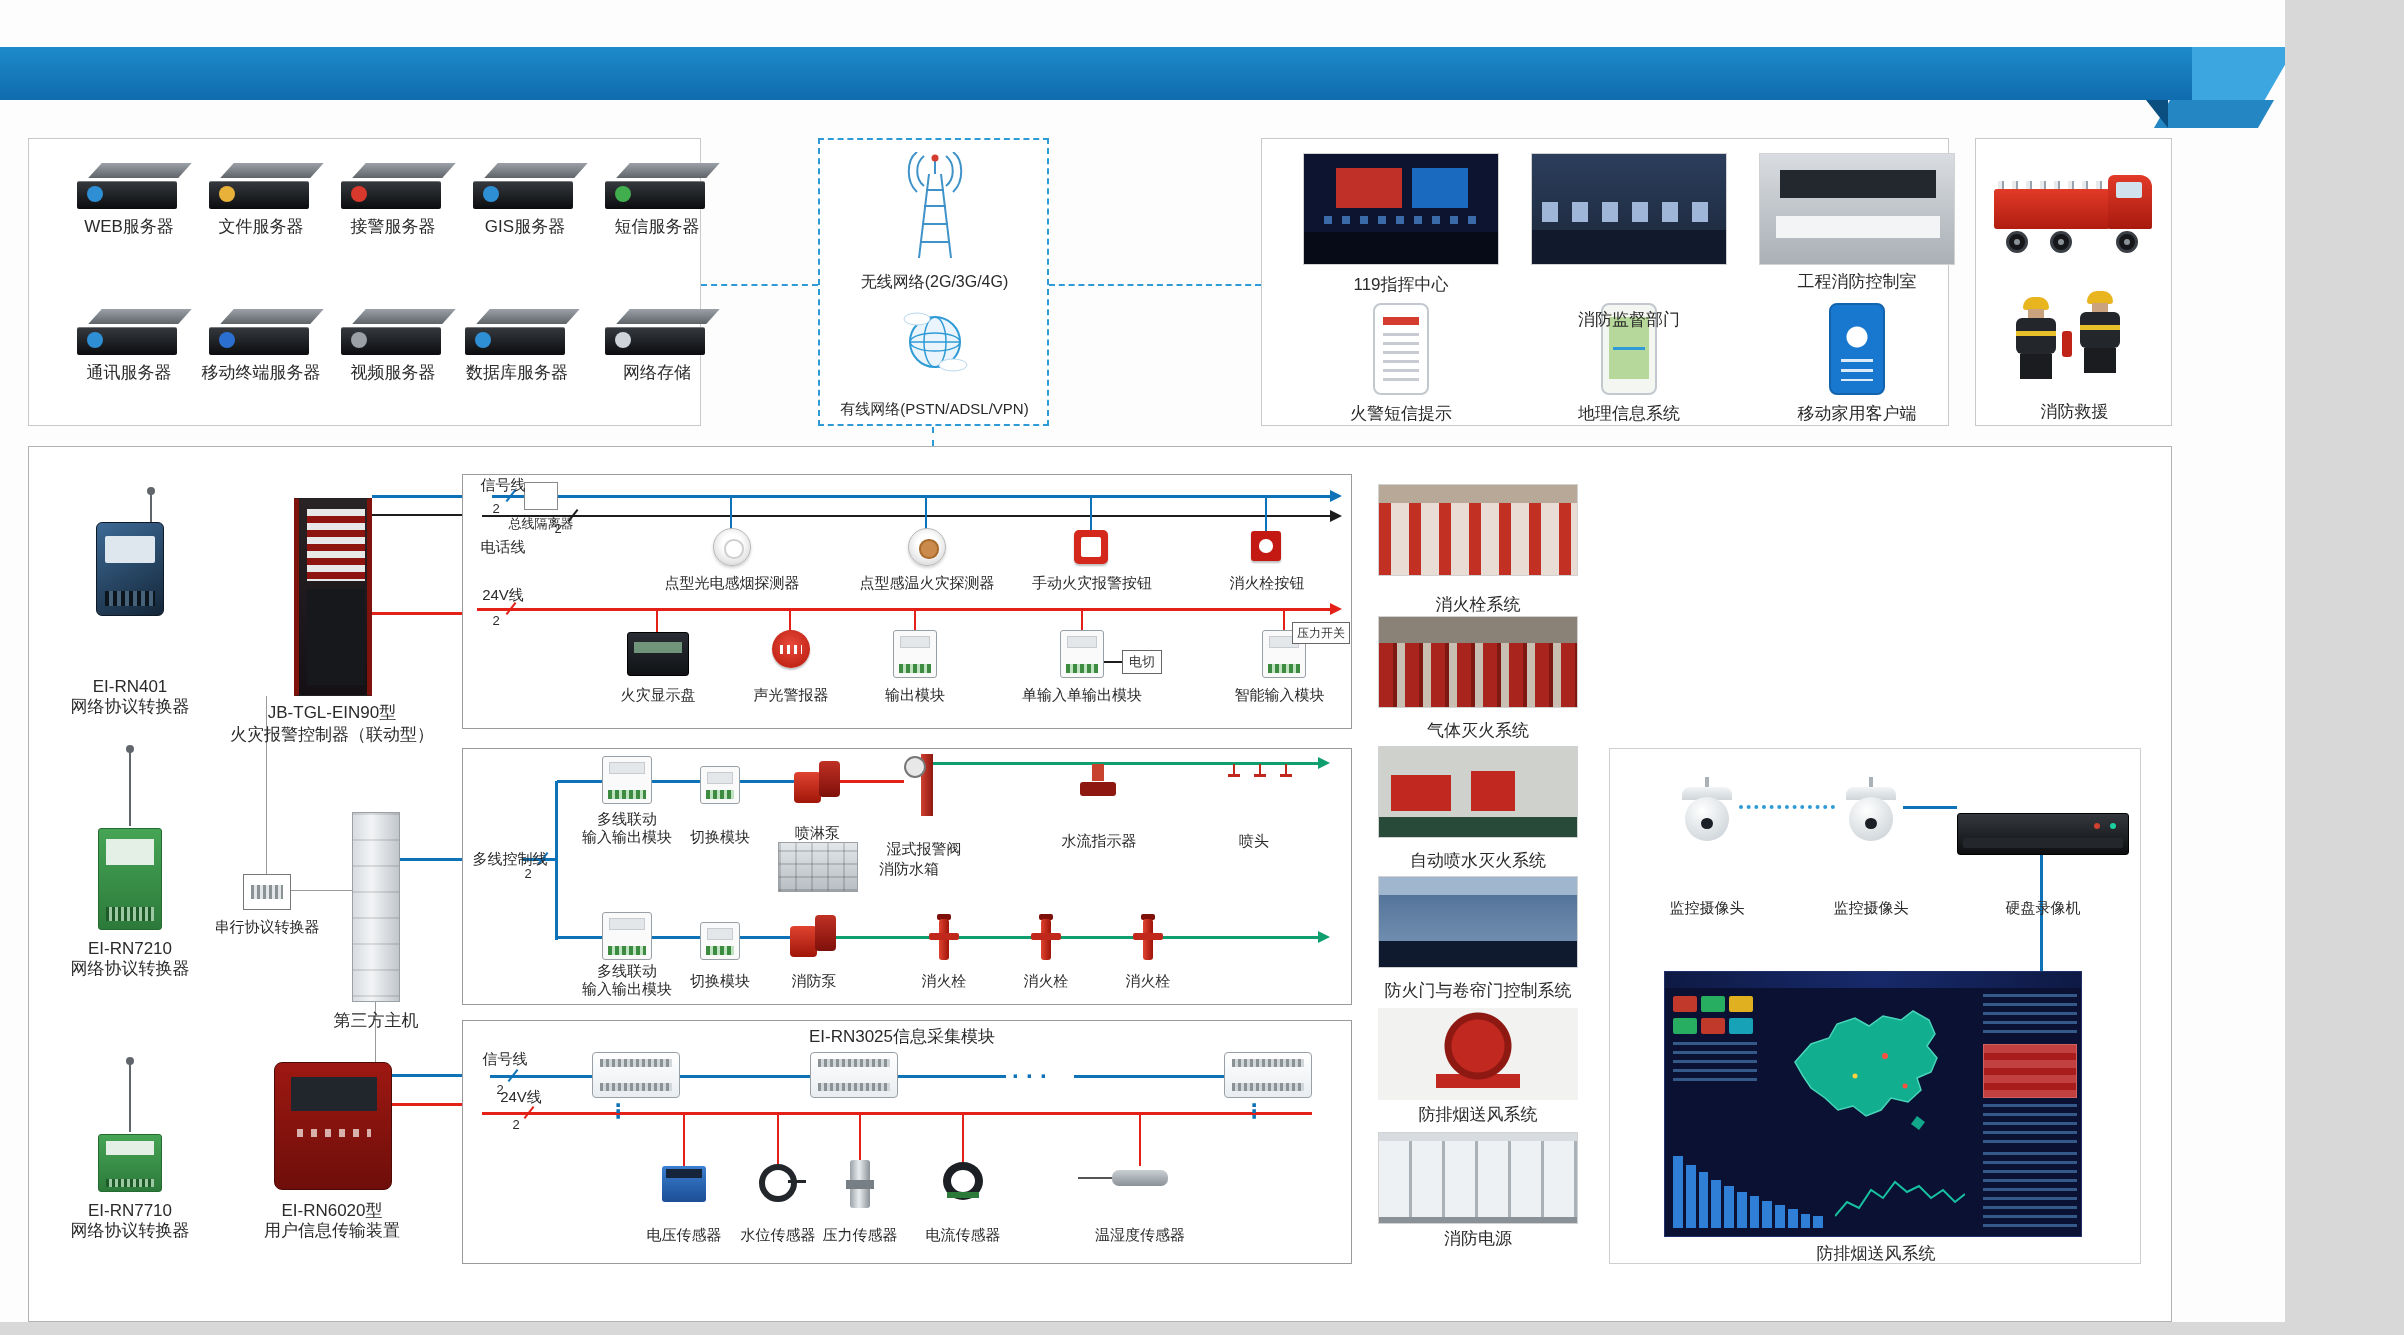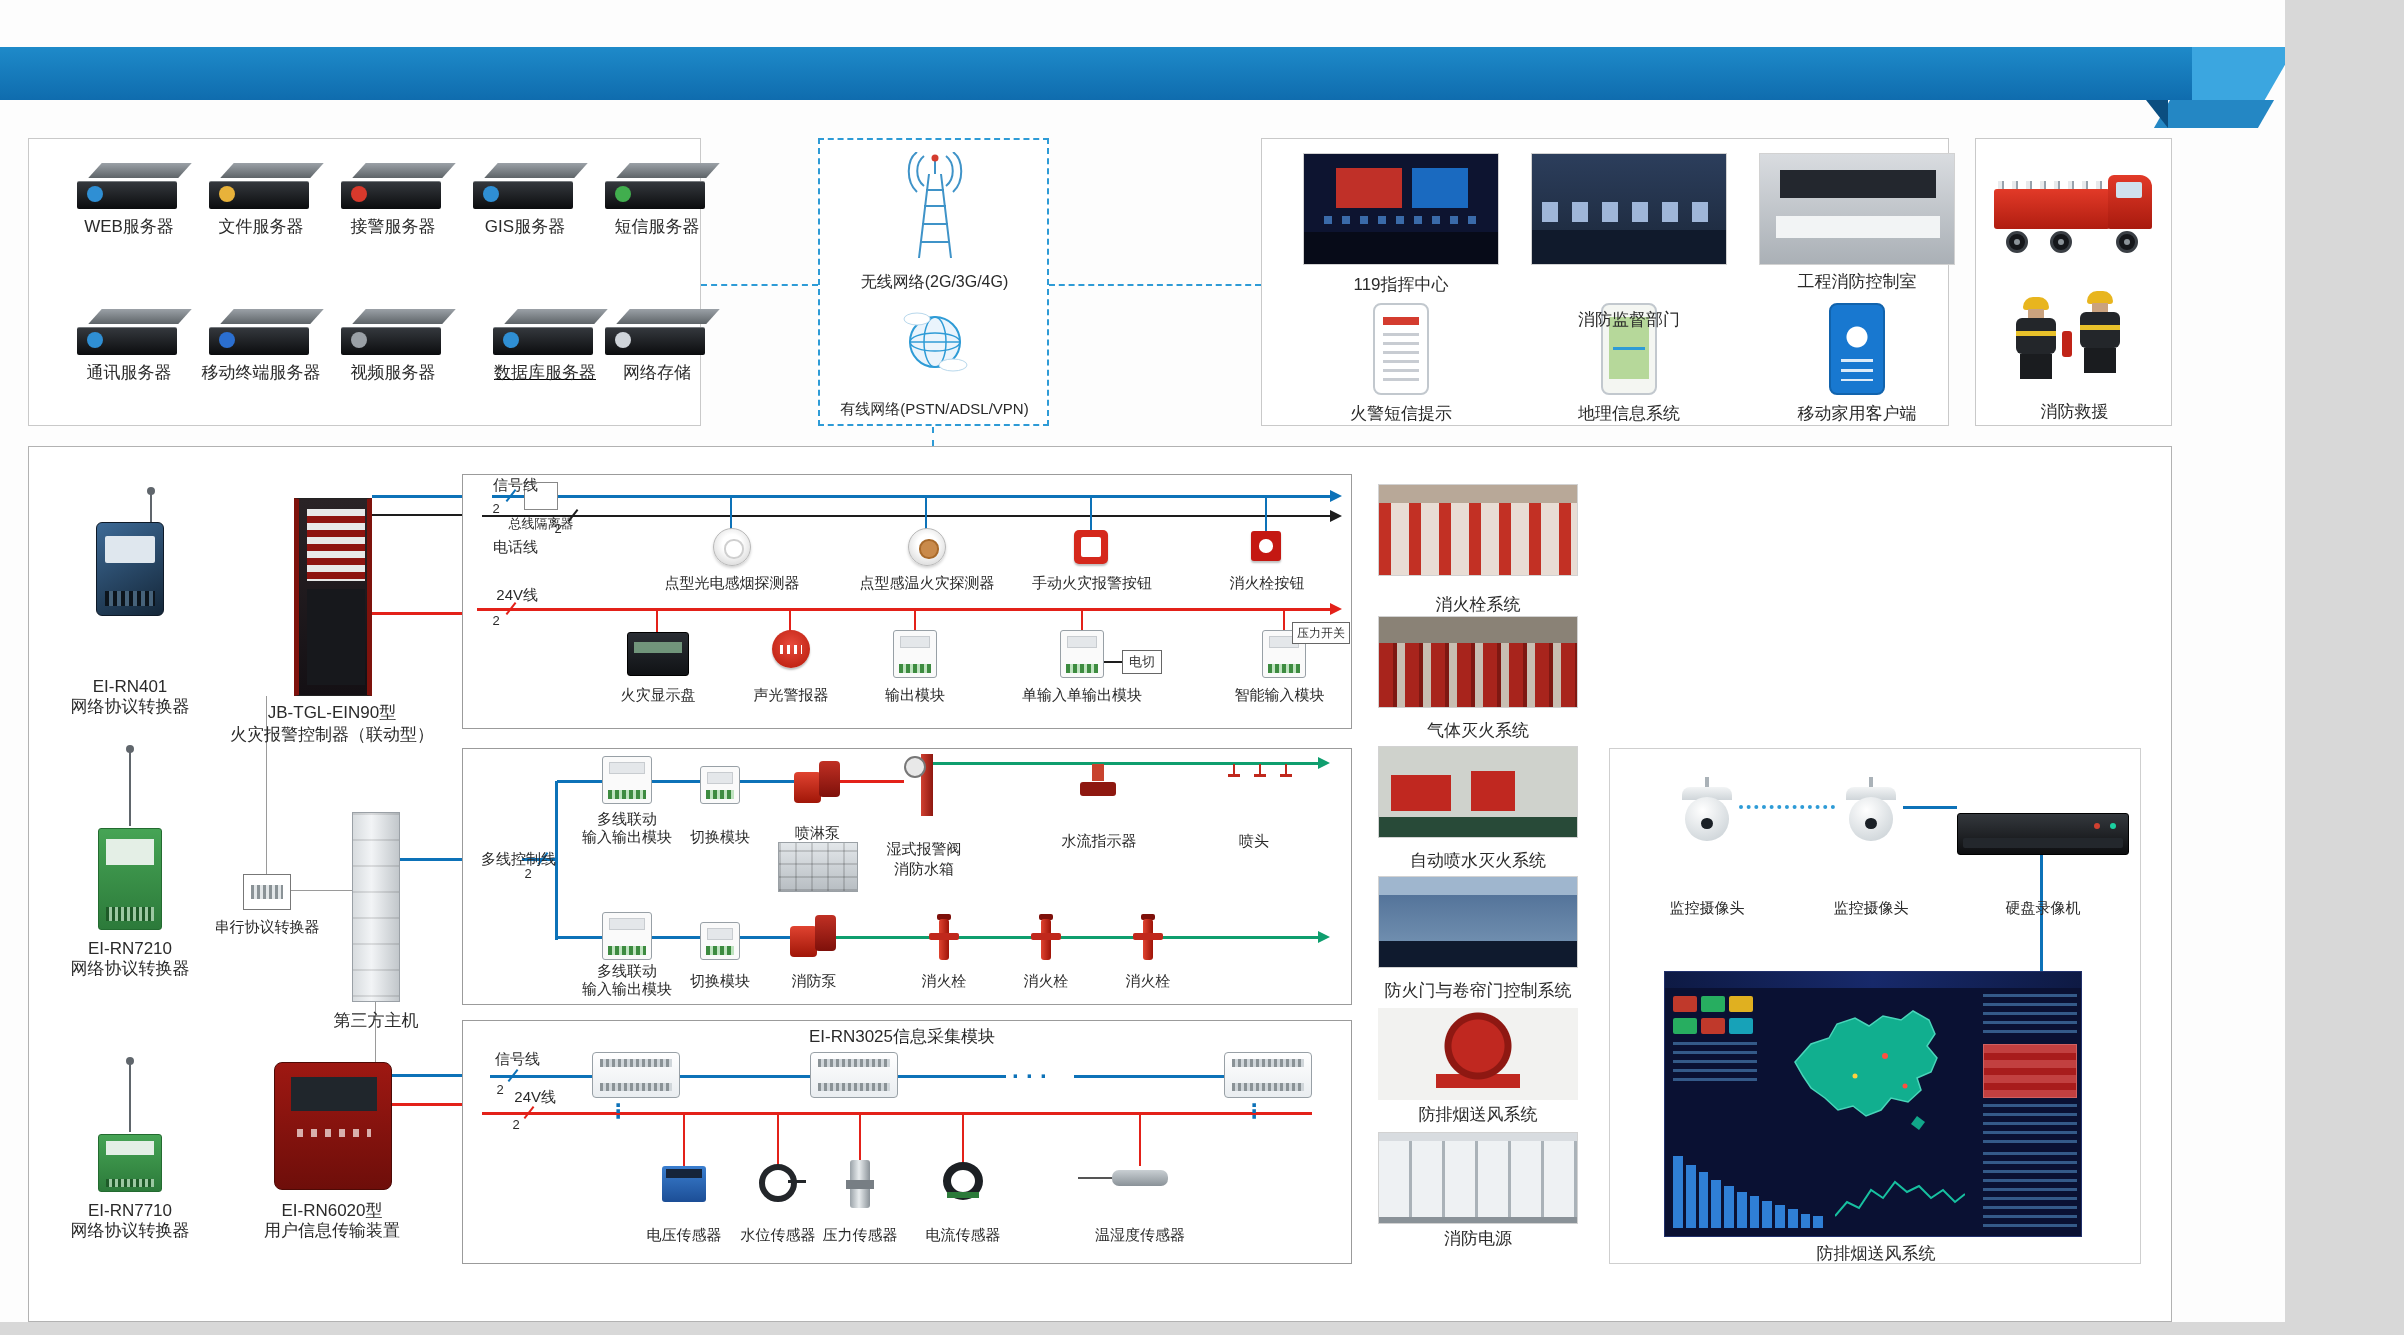--- a/index.html
+++ b/index.html
@@ -4,21 +4,21 @@
 <style>
   *{margin:0;padding:0;box-sizing:border-box;}
   html,body{width:2404px;height:1335px;background:#d8d8d8;font-family:"Liberation Sans","DejaVu Sans",sans-serif;}
   .page{position:relative;width:2285px;height:1322px;background:#fdfdfd;overflow:hidden;}
   .abs{position:absolute;}
   .panel{position:absolute;background:#fff;border:1px solid #c9c9c9;}
   .schema{position:absolute;background:#fff;border:1px solid #9b9b9b;}
   .lbl{position:absolute;font-size:17px;color:#2a2a2a;text-align:center;line-height:1.25;z-index:5;}
   .lbl.sm{font-size:15px;}
   .lbl.xs{font-size:13px;}
-  .lbl.left{text-align:right;}
+  .lbl.left{text-align:center;}
   .hl,.vl{position:absolute;z-index:1;}
   .blue{background:#0d72b8;}
   .red{background:#e32119;}
   .dark{background:#1d1d1d;}
   .green{background:#0f9e6e;}
   .gray{background:#9a9a9a;}
   .arr{position:absolute;width:0;height:0;border-top:6px solid transparent;border-bottom:6px solid transparent;z-index:2;}
   .arr.a-blue{border-left:12px solid #0d72b8;}
   .arr.a-red{border-left:12px solid #e32119;}
   .arr.a-dark{border-left:12px solid #1d1d1d;}
@@ -227,21 +227,21 @@
       <div class="slabel">移动终端服务器</div>
     </div>
     <div class="abs" style="left:298px;top:168px;width:132px;">
       <div class="server">
           <i class="srv-top"></i>
           <i class="srv-front"></i>
           <i class="srv-badge" style="background: rgb(154, 160, 166);"></i>
         </div>
       <div class="slabel">视频服务器</div>
     </div>
-    <div class="abs" style="left:450px;top:168px;width:132px;text-decoration:underline;">
+    <div class="abs" style="left:422px;top:168px;width:132px;">
       <div class="server">
           <i class="srv-top"></i>
           <i class="srv-front"></i>
           <i class="srv-badge" style="background: rgb(47, 143, 212);"></i>
         </div>
       <div class="slabel">数据库服务器</div>
     </div>
     <div class="abs" style="left:562px;top:168px;width:132px;">
       <div class="server">
           <i class="srv-top"></i>

